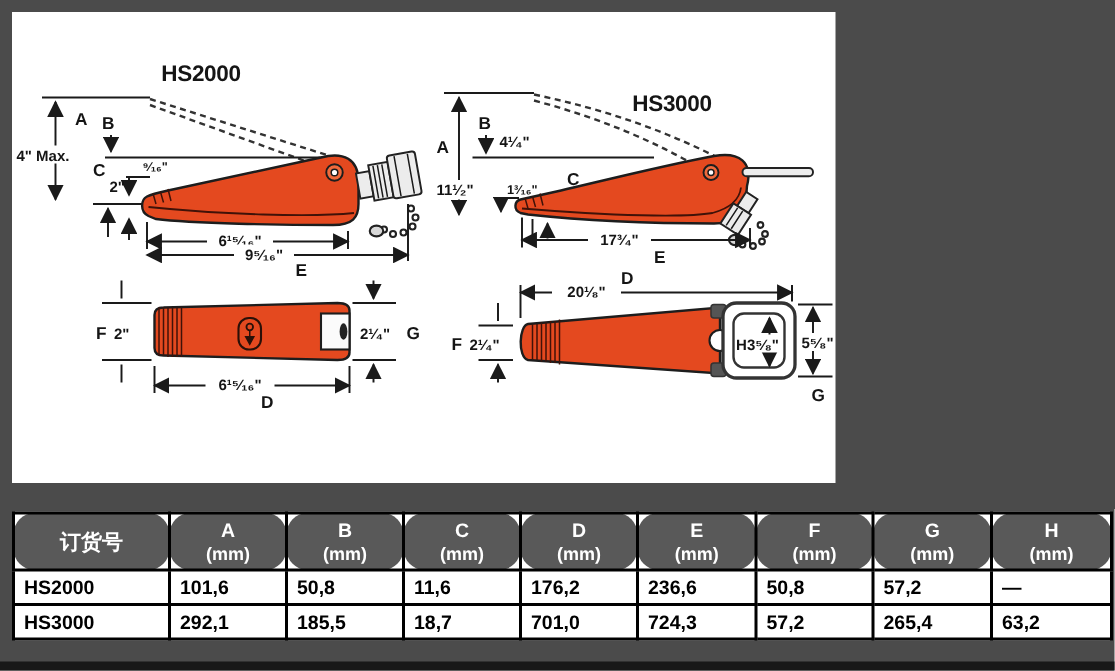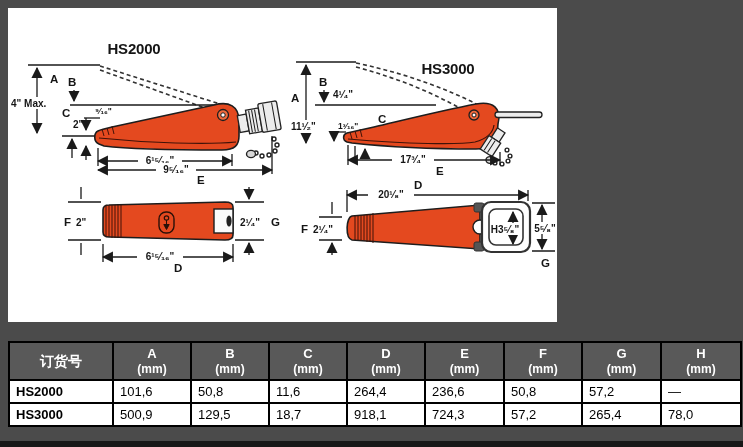--- a/index.html
+++ b/index.html
@@ -21,24 +21,24 @@
   .dash { stroke:#333; stroke-width:1.6; fill:none; stroke-dasharray:4 3; }
   .tool { fill:#e4491f; stroke:#1d1d1d; stroke-width:1.6; }
   .seam { stroke:#401208; stroke-width:1.2; fill:none; }
   .metal { fill:#ececec; stroke:#222; stroke-width:1.3; }
   .mask { fill:#ffffff; }
   table.spec {
     position:absolute; left:8px; top:341px; width:732px;
     border-collapse:collapse; table-layout:fixed;
     background:#fff; border:2px solid #000;
   }
-  table.spec th, table.spec td { border:2px solid #000; }
+  table.spec th, table.spec td { border:2px solid #000;font-weight:bold; }
   table.spec thead th {
     background:#595959; color:#fff; text-align:center;
-    font-weight:bold; font-size:13px; height:36px; line-height:1.2; padding:0;
+    font-weight:bold; font-size:13px; height:36px; line-height:1.2; padding:0;border-radius:14px;
   }
   table.spec thead th .u { font-size:12px; }
   table.spec thead th.order { font-size:14px; }
   table.spec tbody td {
     height:19px; background:#fff; color:#000; font-size:13px;
     padding:1px 4px 1px 6px; text-align:left; vertical-align:middle;
   }
   table.spec tbody td.model { font-weight:bold; }
   .bottom-strip {
     position:absolute; left:0; top:441px; width:743px; height:6px; background:#181818;
@@ -267,33 +267,33 @@
           <div class="u">(mm)</div>
         </th>
     </tr>
   </thead>
   <tbody>
     <tr>
       <td class="model">HS2000</td>
       <td>101,6</td>
       <td>50,8</td>
       <td>11,6</td>
-      <td>264,4</td>
+      <td>176,2</td>
       <td>236,6</td>
       <td>50,8</td>
       <td>57,2</td>
       <td>—</td>
     </tr>
     <tr>
       <td class="model">HS3000</td>
-      <td>500,9</td>
-      <td>129,5</td>
+      <td>292,1</td>
+      <td>185,5</td>
       <td>18,7</td>
-      <td>918,1</td>
+      <td>701,0</td>
       <td>724,3</td>
       <td>57,2</td>
       <td>265,4</td>
-      <td>78,0</td>
+      <td>63,2</td>
     </tr>
   </tbody>
 </table>
 
 <div class="bottom-strip"></div>
 
 </body></html>

